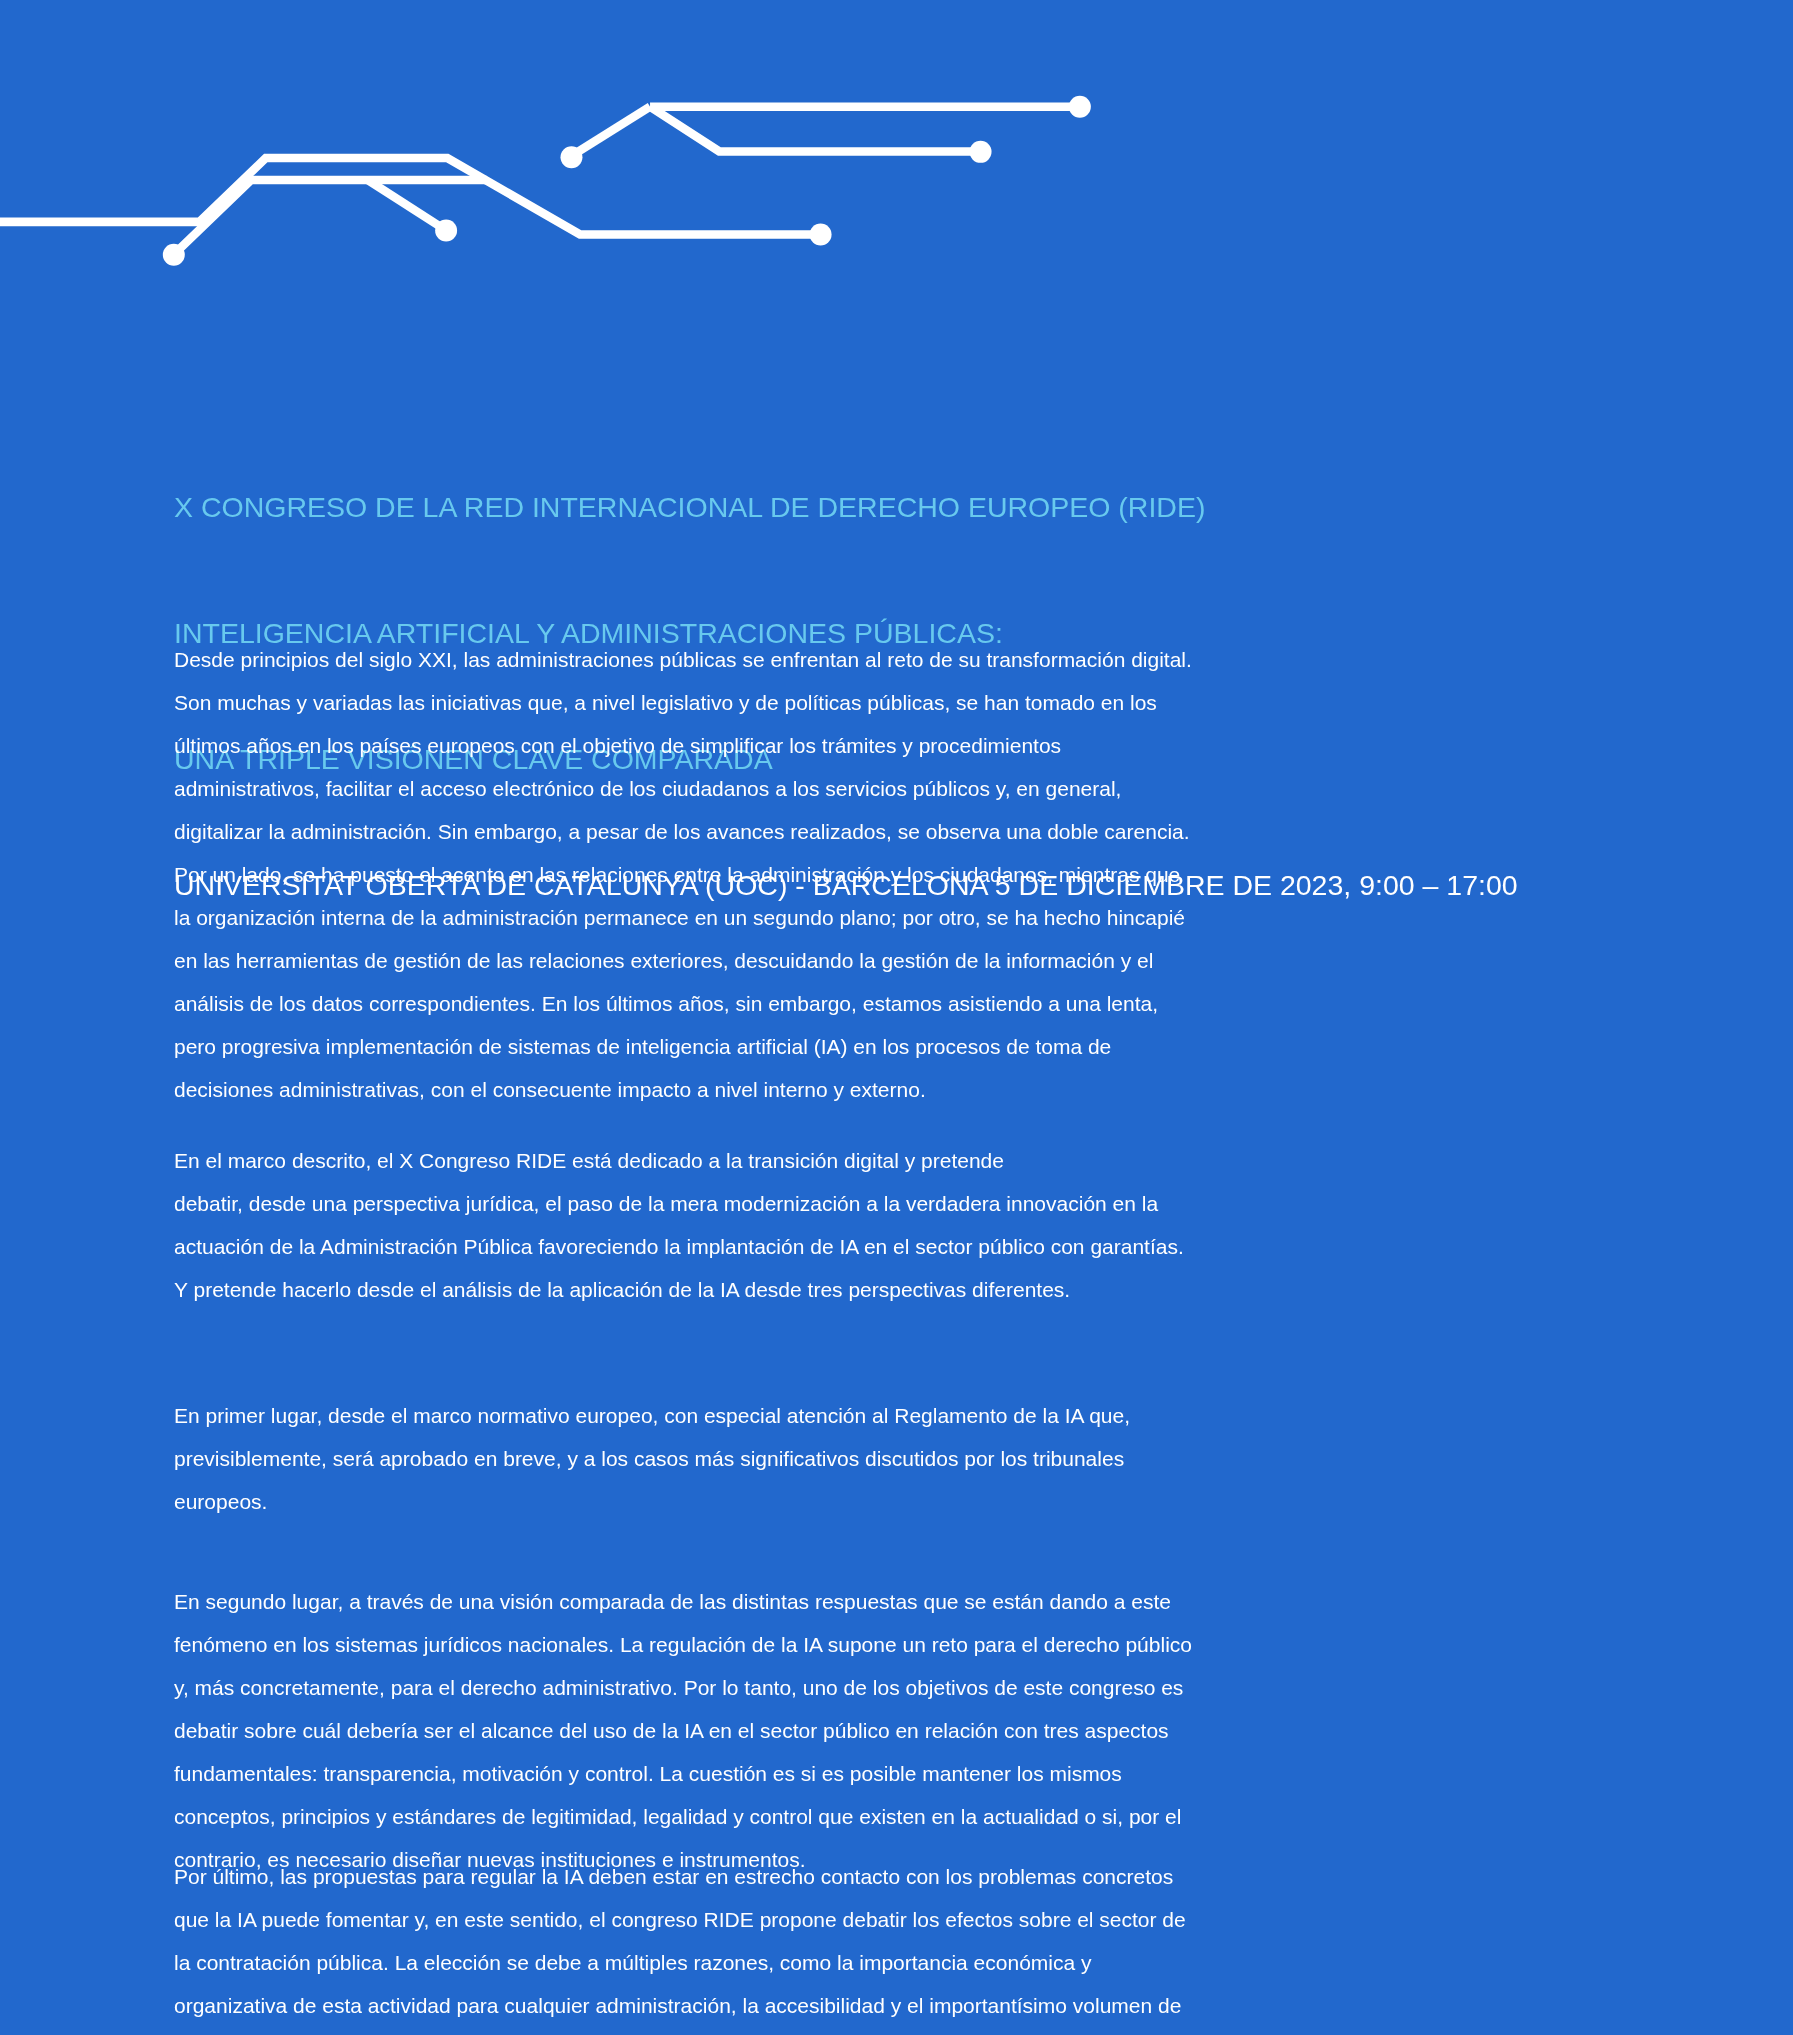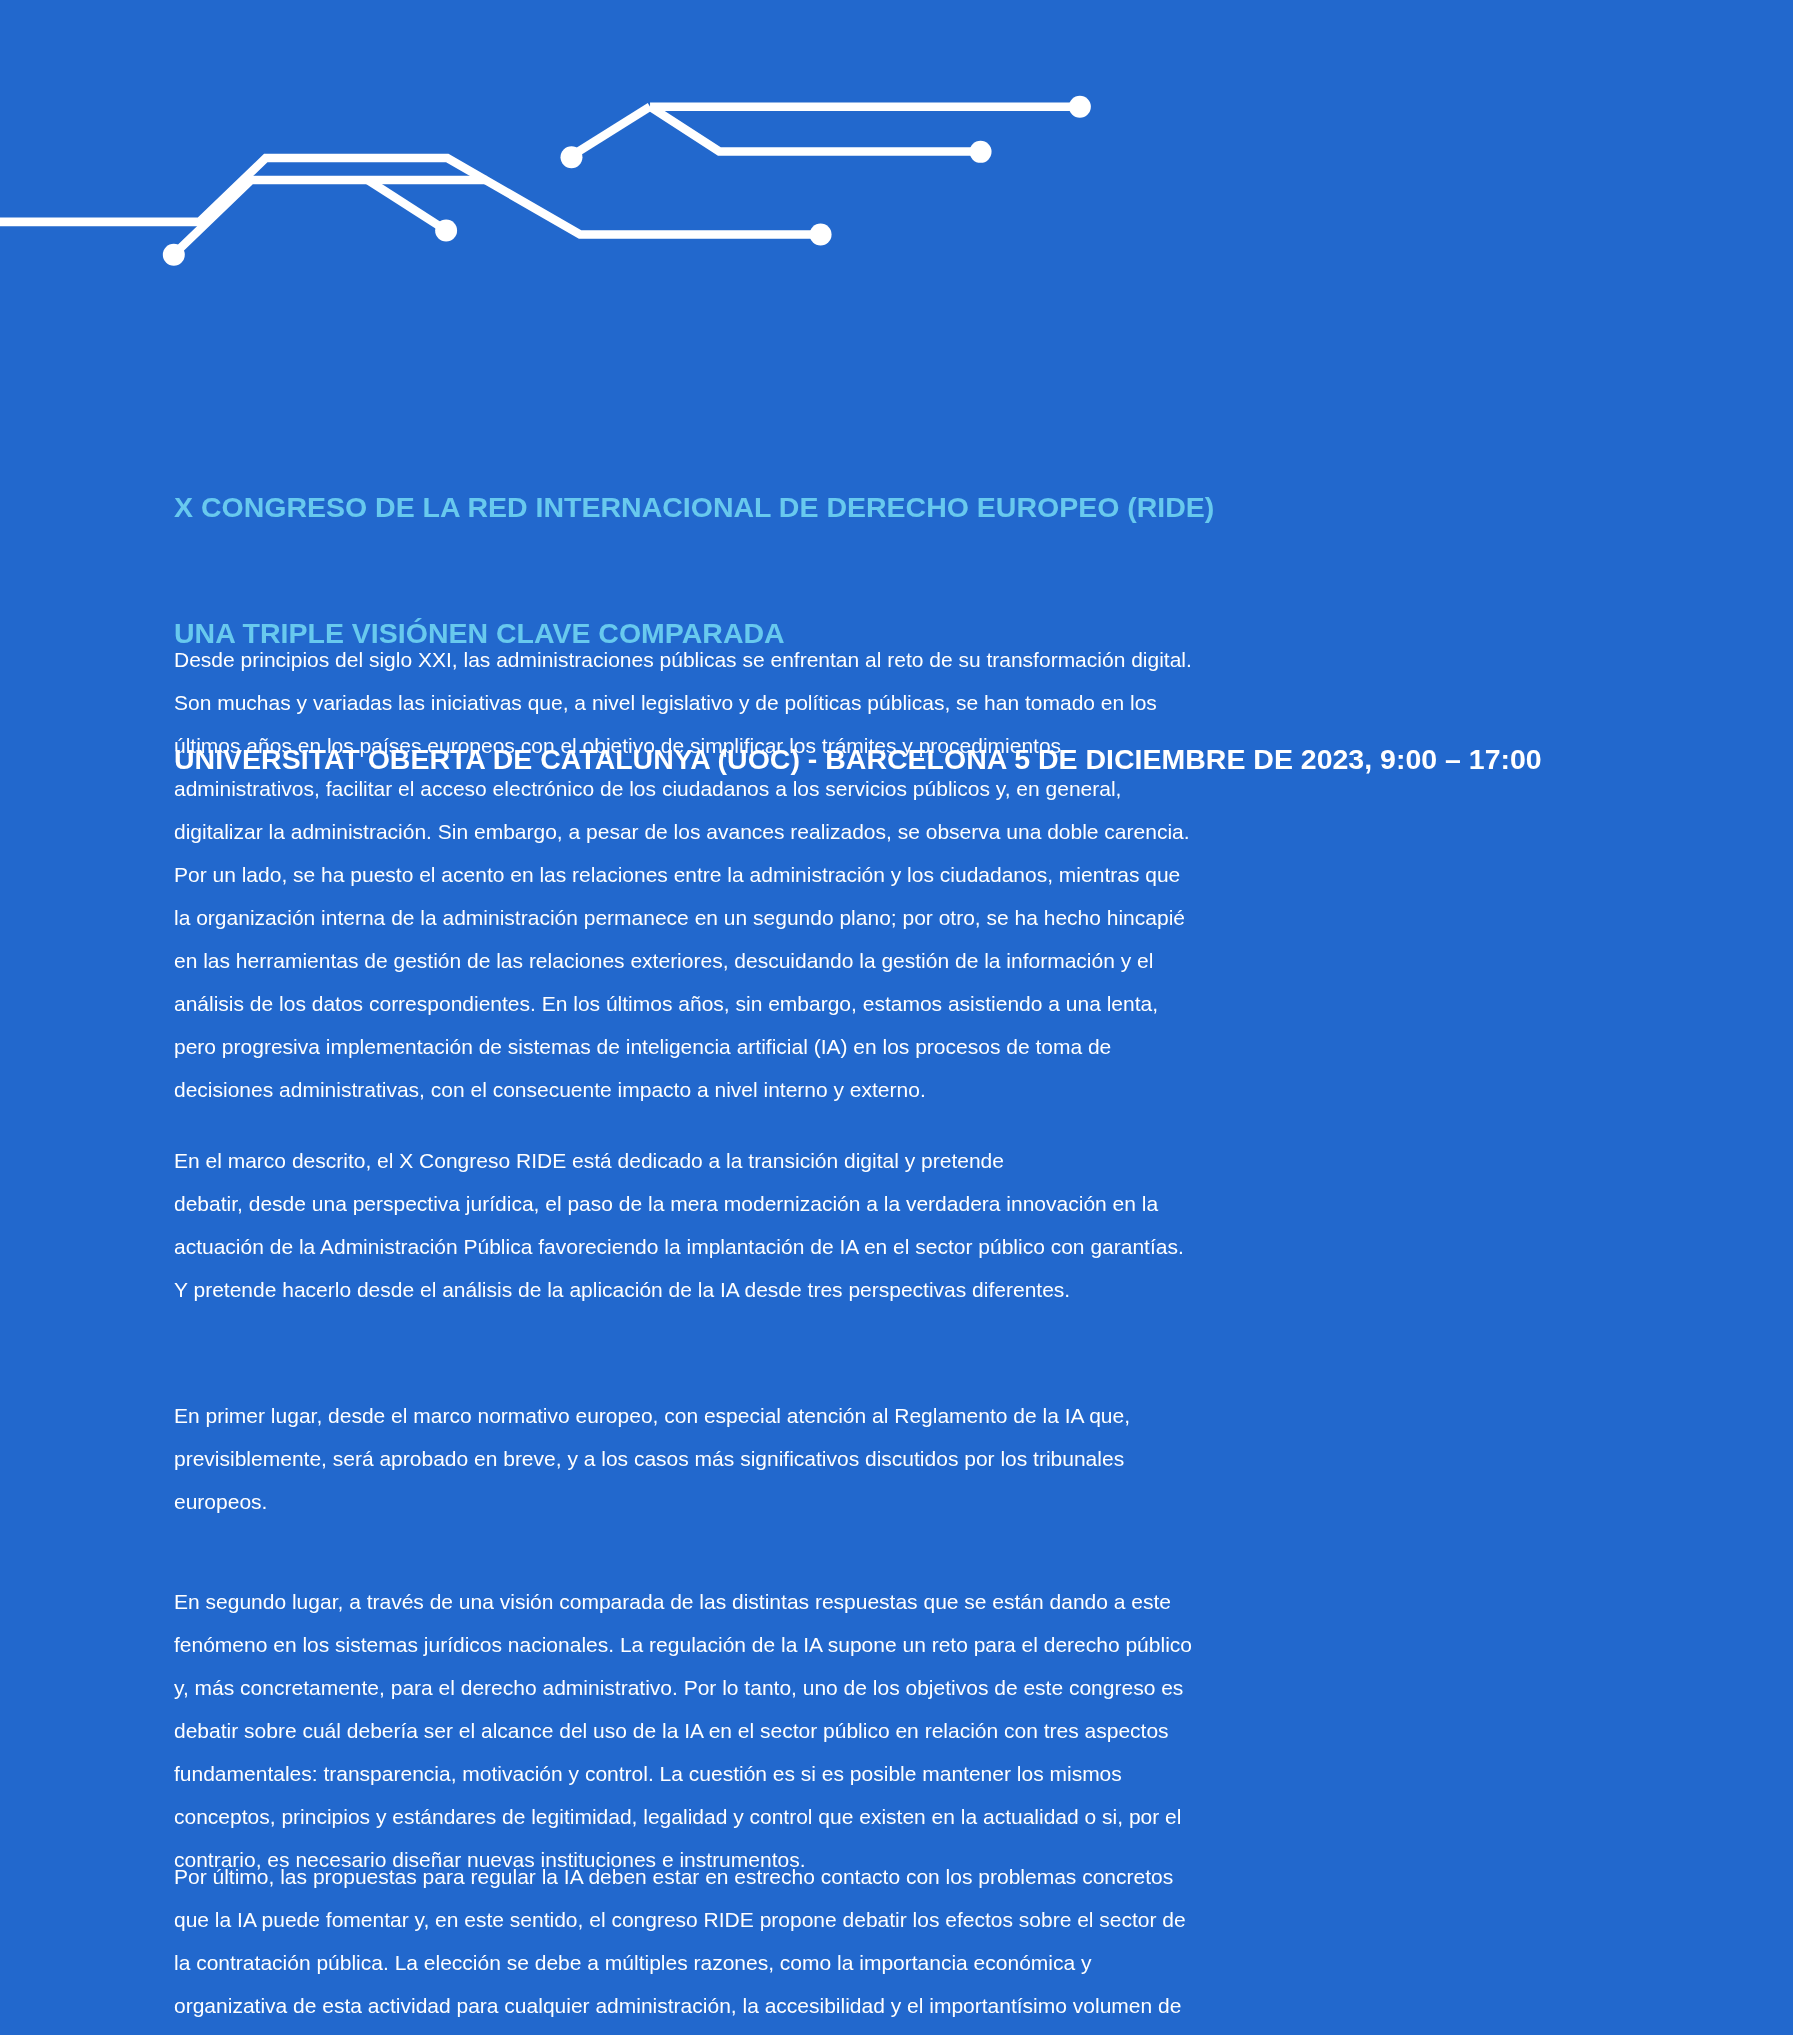--- a/index.html
+++ b/index.html
@@ -21,21 +21,21 @@
     font-family:"Liberation Sans", sans-serif;
   }
   .deco{
     position:absolute;
     left:0; top:0;
     width:1099px; height:285px;
   }
   .heading{
     position:absolute;
     left:174px; top:402px;
-    font-weight:bold;
+    font-weight:normal;
     font-size:28.5px;
     line-height:42px;
     white-space:pre;
   }
   .heading .accent{color:var(--accent);}
   .heading .white{color:#ffffff;}
   .para{
     position:absolute;
     left:174px;
     font-size:21px;
@@ -68,20 +68,21 @@
       <circle cx="2409" cy="373" r="27"></circle>
       <circle cx="2016" cy="576" r="27"></circle>
       <circle cx="1404" cy="386" r="27"></circle>
       <circle cx="1096" cy="566" r="27"></circle>
       <circle cx="427" cy="626" r="27"></circle>
     </g>
   </svg>
 
   <div class="heading">
     <div class="accent">X CONGRESO DE LA RED INTERNACIONAL DE DERECHO EUROPEO (RIDE)</div>
+    <div class="accent">INTELIGENCIA ARTIFICIAL Y ADMINISTRACIONES PÚBLICAS:</div>
     <div class="accent">UNA TRIPLE VISIÓNEN CLAVE COMPARADA</div>
     <div class="white">UNIVERSITAT OBERTA DE CATALUNYA (UOC) - BARCELONA 5 DE DICIEMBRE DE 2023, 9:00 – 17:00</div>
   </div>
 
   <div class="para p1">Desde principios del siglo XXI, las administraciones públicas se enfrentan al reto de su transformación digital.
 Son muchas y variadas las iniciativas que, a nivel legislativo y de políticas públicas, se han tomado en los
 últimos años en los países europeos con el objetivo de simplificar los trámites y procedimientos
 administrativos, facilitar el acceso electrónico de los ciudadanos a los servicios públicos y, en general,
 digitalizar la administración. Sin embargo, a pesar de los avances realizados, se observa una doble carencia.
 Por un lado, se ha puesto el acento en las relaciones entre la administración y los ciudadanos, mientras que

